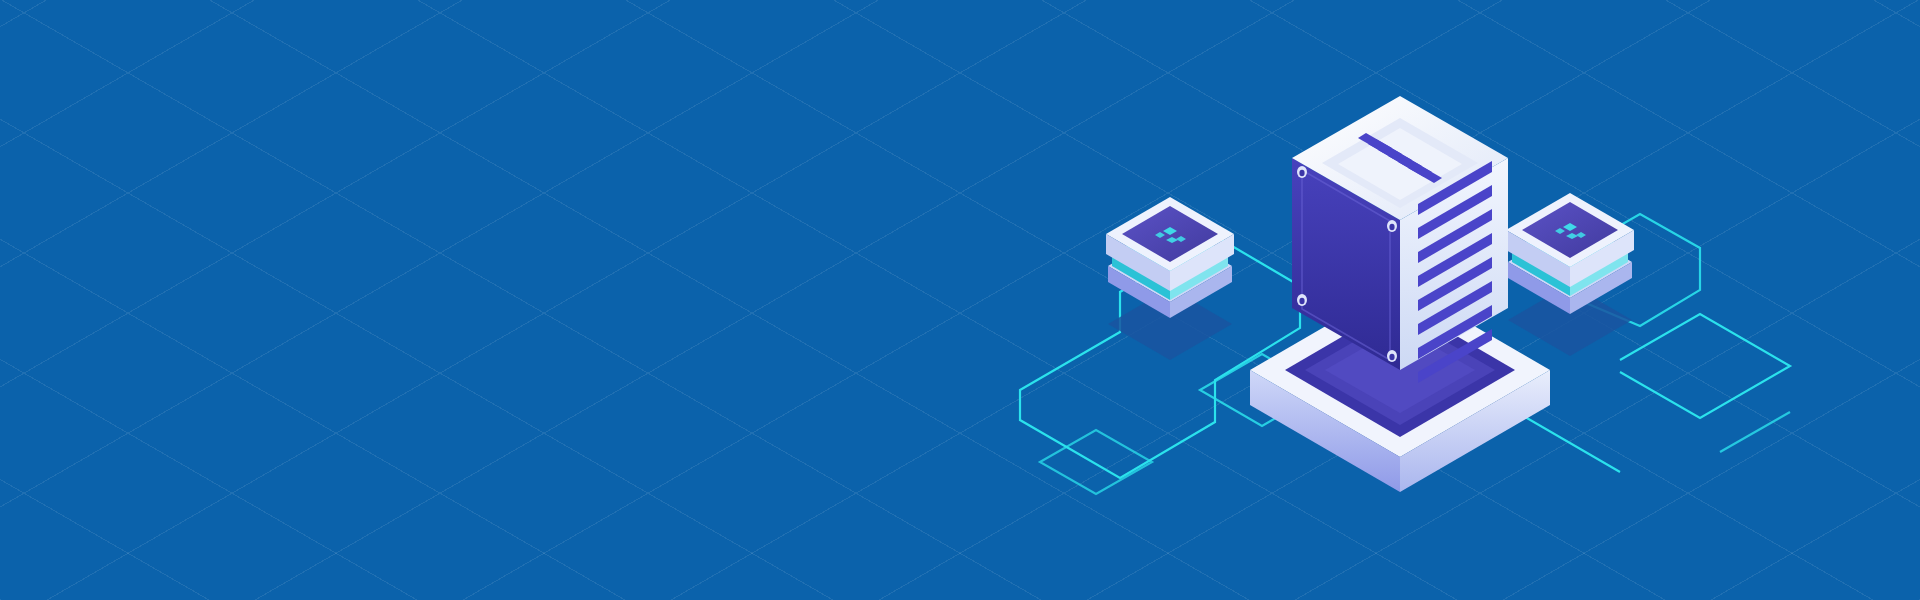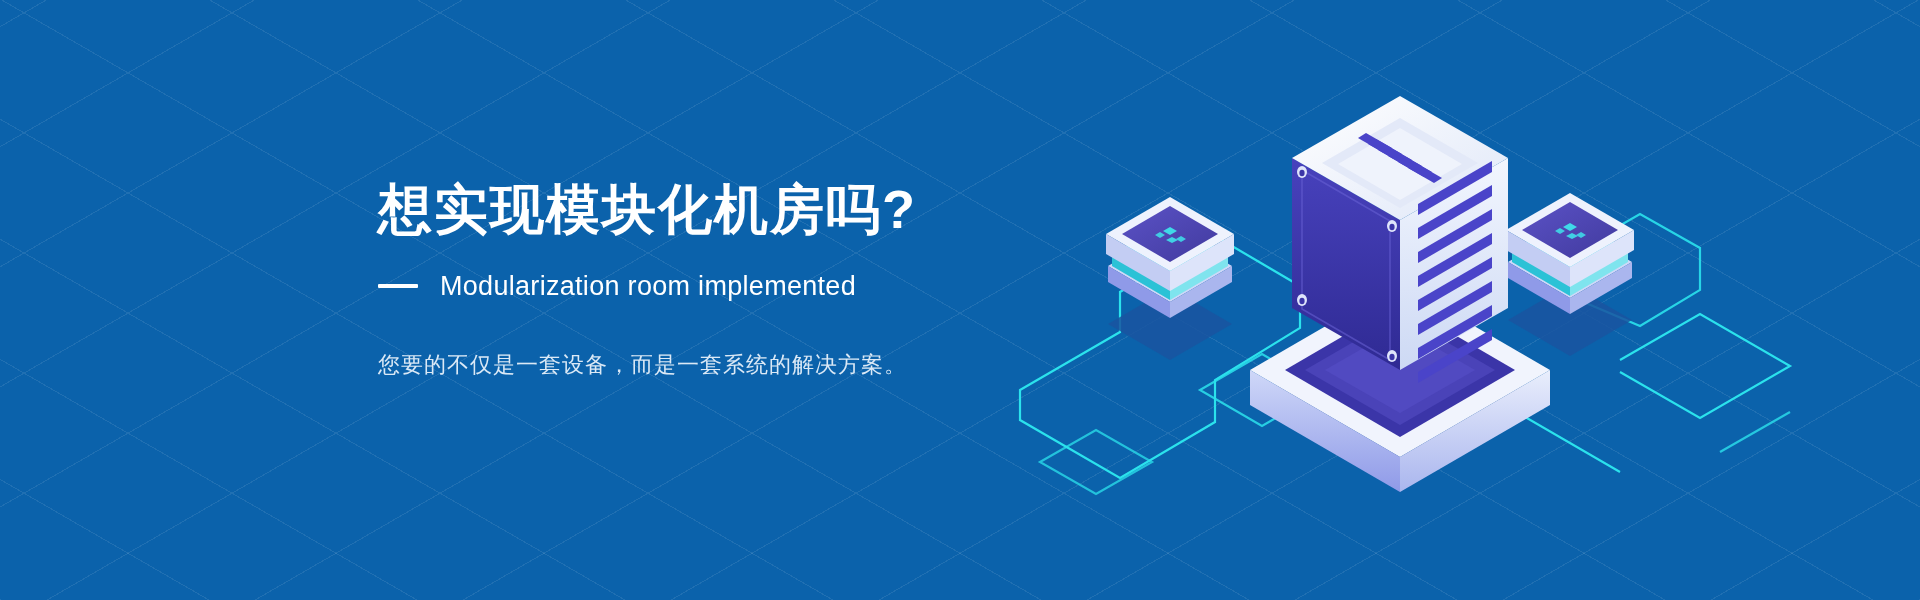--- a/index.html
+++ b/index.html
@@ -51,30 +51,20 @@
   #art { position:absolute; left:1000px; top:60px; width:820px; height:480px; }
   #art svg { display:block; width:100%; height:100%; }
 </style>
 </head>
 <body>
 
 <div id="banner">
 
   <div id="grid"></div>
 
-  <div id="copy">
-    <div id="headline">想实现模块化机房吗?</div>
-
-    <div id="sub-row">
-      <span id="sub-dash"></span>
-      <span id="subtitle">Modularization room implemented</span>
-    </div>
-
-    <div id="body-text">您要的不仅是一套设备，而是一套系统的解决方案。</div>
-  </div>
 
   <div id="art">
     <svg viewBox="0 0 820 480" xmlns="http://www.w3.org/2000/svg">
       <defs>
         <linearGradient id="gTopFace" x1="0" y1="0" x2="1" y2="1">
           <stop offset="0" stop-color="#ffffff"></stop>
           <stop offset="1" stop-color="#dfe7f8"></stop>
         </linearGradient>
         <linearGradient id="gRightFace" x1="0" y1="0" x2="0" y2="1">
           <stop offset="0" stop-color="#f2f6fe"></stop>

